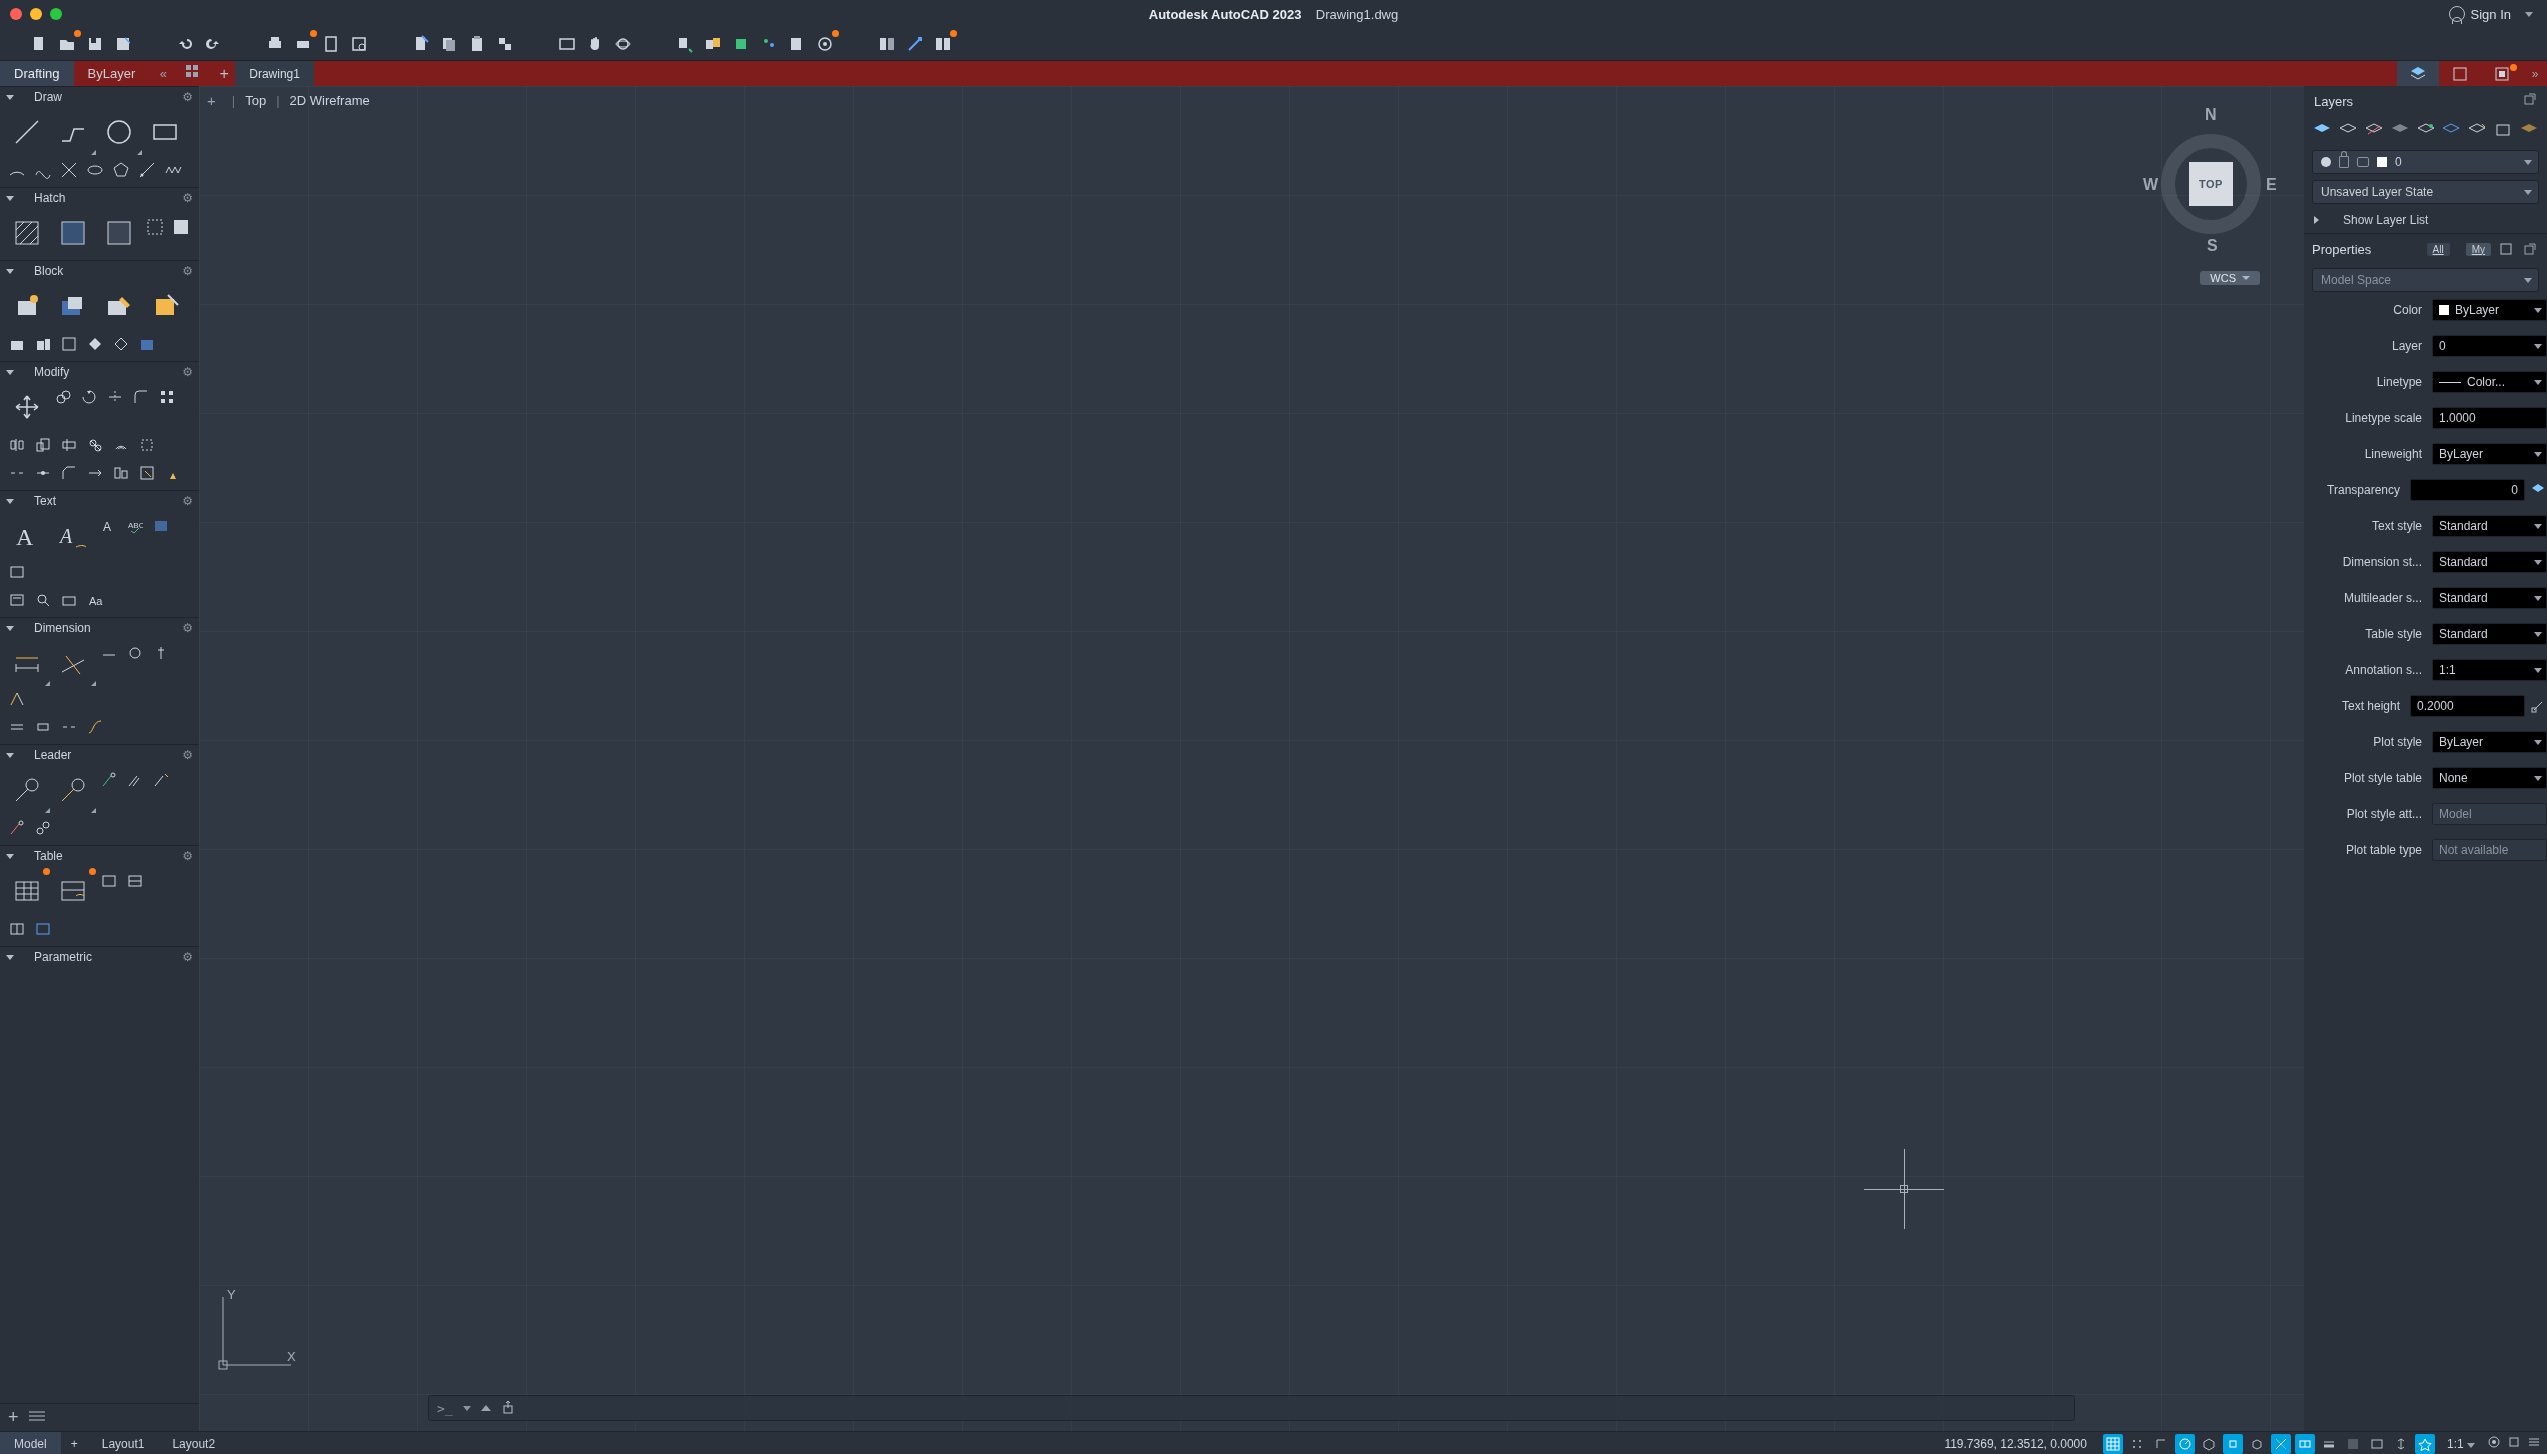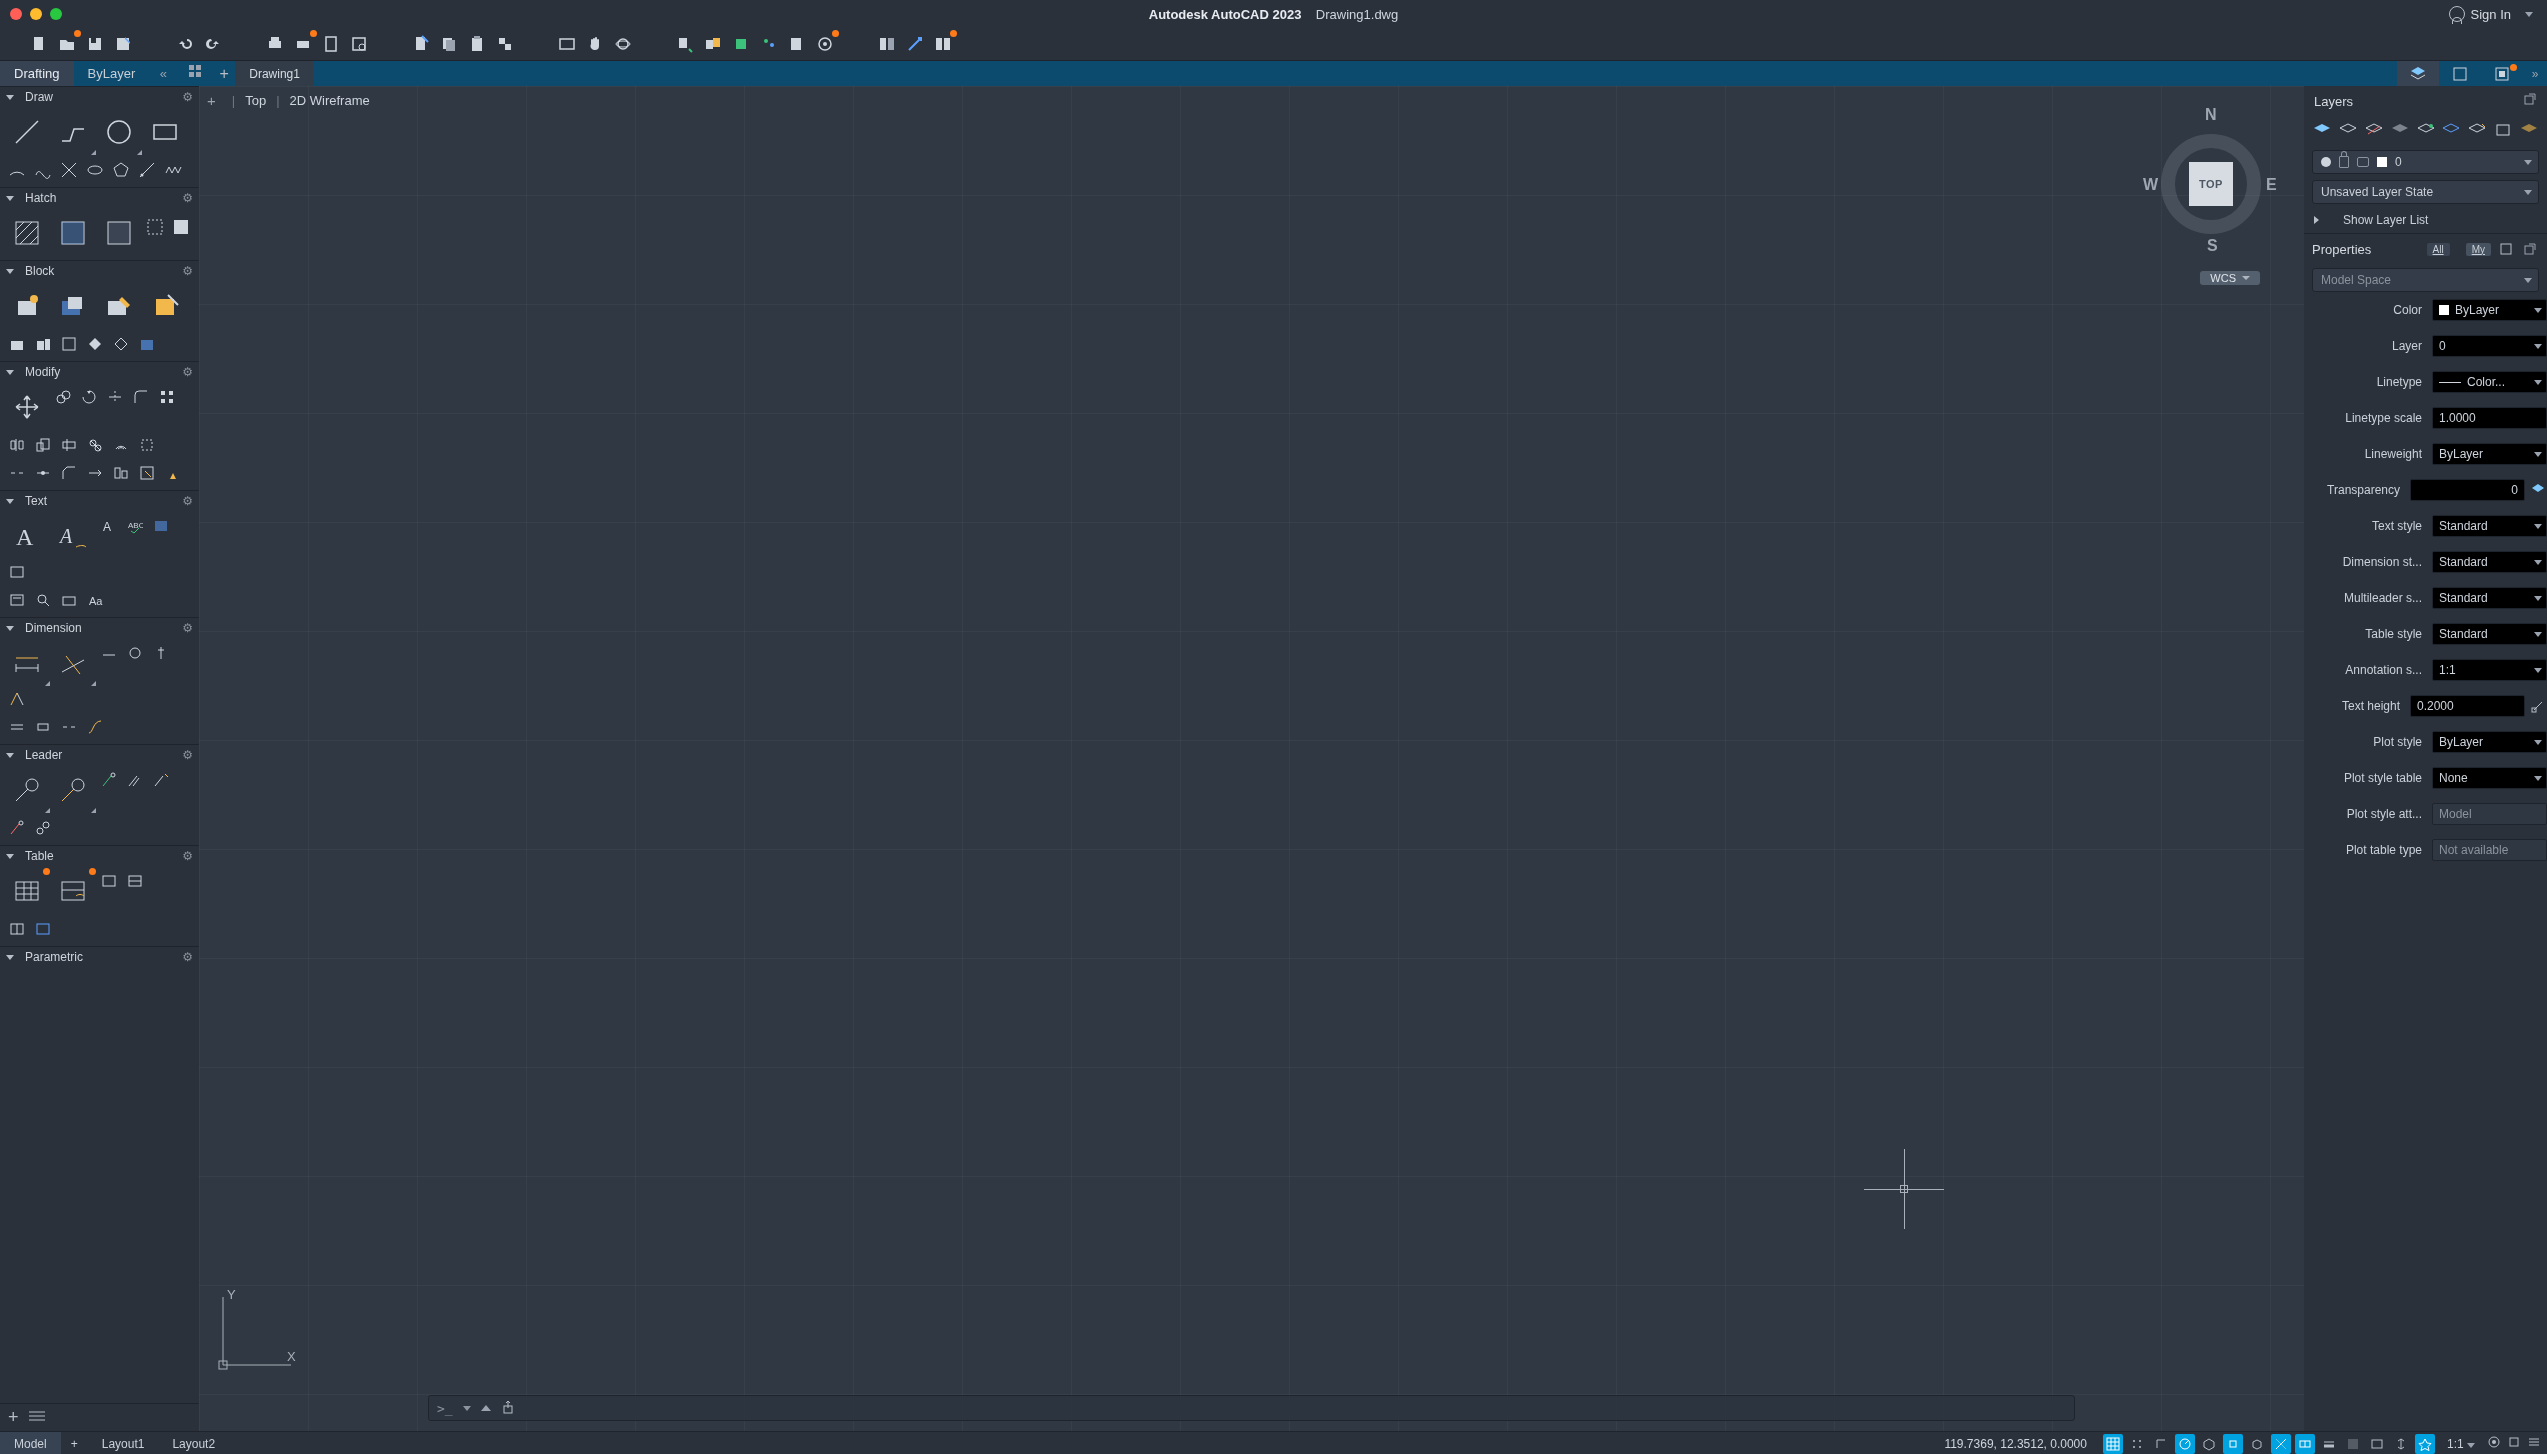--- a/index.html
+++ b/index.html
@@ -41,25 +41,24 @@
     gap: 4px;
   }
   .qat .grp { display:flex; gap:6px; padding:0 18px; }
   .qat .tbtn{ width:22px; height:22px; border-radius:3px; display:flex; align-items:center; justify-content:center; position:relative;}
   .qat .tbtn svg{display:block;}
   .badge{position:absolute; top:-3px; right:-3px; width:7px; height:7px; border-radius:50%; background:#ff7b1a;}
 
   
   .wstabs {
     height: 26px;
-    background: #0c4a6e;
+    background: #7f1d1d;
     display:flex;
     align-items:stretch;
     border-top:1px solid #1f242c;
-    text-align:center;
   }
   .wstab{ padding:0 14px; display:flex; align-items:center; font-size:13px; color:#c8ced6;}
   .wstab.active{ background:#374353; color:#e8ecf1; }
   .wstab.ov{ width:24px; justify-content:center; color:#9aa3af;}
   .ws-icos{display:flex; align-items:center; gap:6px; padding:0 8px;}
   .ws-plus{width:22px; display:flex; align-items:center; justify-content:center; color:#b7bec7; font-size:16px;}
   .doc-tab{ background:#323b48; padding:0 14px; display:flex; align-items:center; font-size:12px; color:#d7dce2; }
 
   .rightpaneltabs{ margin-left:auto; display:flex; height:100%; }
   .rtab{ width:42px; display:flex; align-items:center; justify-content:center; position:relative;}
@@ -71,21 +70,21 @@
   .maingrid{
     display:grid;
     grid-template-columns: 199px 1fr 243px;
     height: calc(100% - 28px - 32px - 26px - 24px);
   }
 
   
   .leftcol{ background:#2a313b; overflow:hidden; display:flex; flex-direction:column;}
   .section{border-top:1px solid #1f242c;}
   .section-h{
-    display:flex; align-items:center; padding:3px 6px; font-size:12px; color:#d0d5dc; gap:11px;
+    display:flex; align-items:center; padding:3px 6px; font-size:12px; color:#d0d5dc; gap:20px;
   }
   .section-h .caret{width:0;height:0;border-left:4px solid transparent;border-right:4px solid transparent;border-top:5px solid #b7bec7;}
   .section-h .gear{margin-left:auto; color:#899099;}
   .section-body{ padding:4px 6px 6px 6px; display:flex; flex-wrap:wrap; gap:4px;}
   .tool{
     width:42px; height:42px; display:flex; align-items:center; justify-content:center; position:relative;
     border-radius:3px;
   }
   .tool.sm{ width:22px; height:22px; }
   .tool svg{display:block;}

